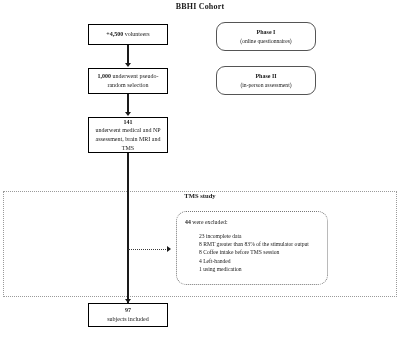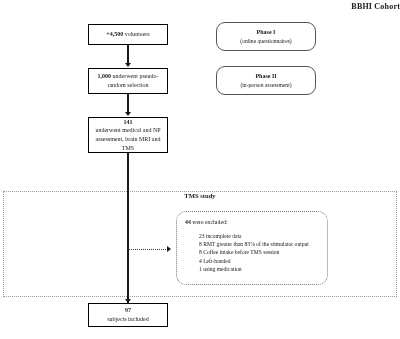--- a/index.html
+++ b/index.html
@@ -19,21 +19,21 @@
     background: #ffffff;
     overflow: hidden;
   }
 
   
   .fig-title {
     position: absolute;
     left: 0;
     top: 2px;
     width: 400px;
-    text-align: right;
+    text-align: center;
     font-size: 8px;
     font-weight: bold;
     letter-spacing: 0.2px;
   }
 
   
   .node {
     position: absolute;
     box-sizing: border-box;
     border: 1.1px solid #000000;

